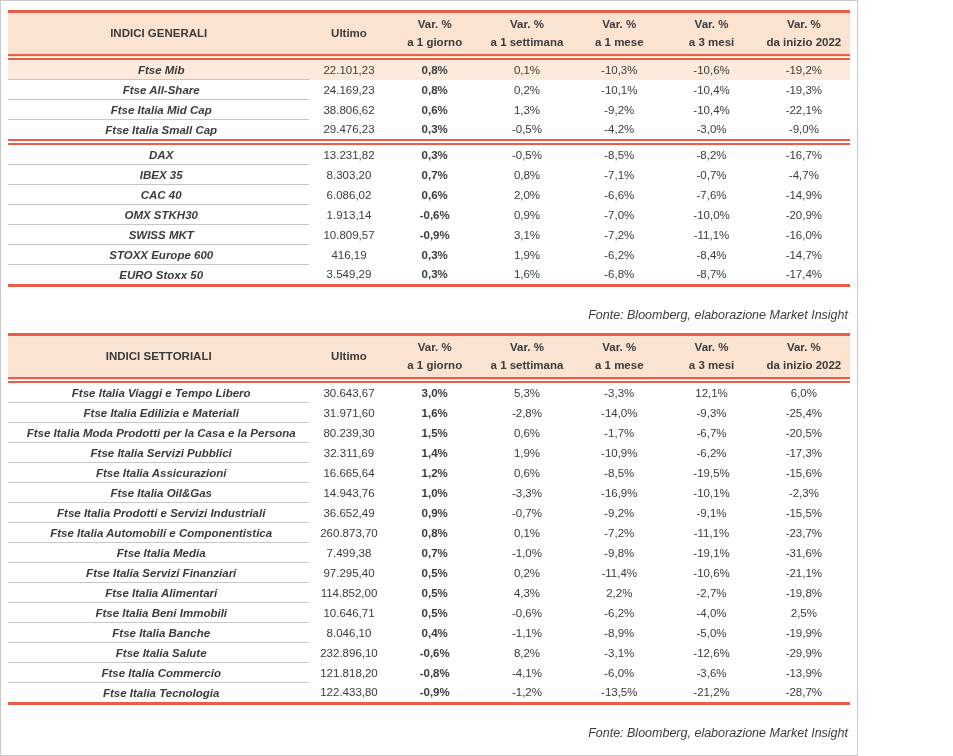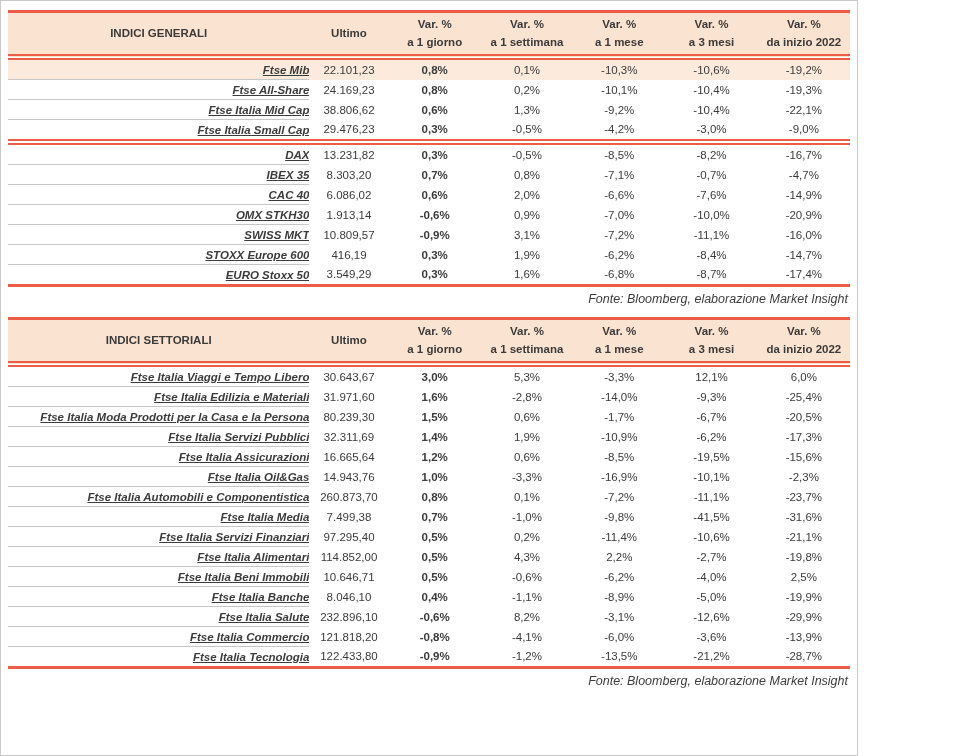--- a/index.html
+++ b/index.html
@@ -45,33 +45,32 @@
     font-size: 11.5px;
     color: #3b3b3b;
     vertical-align: middle;
     padding: 0;
     white-space: nowrap;
     overflow: hidden;
   }
   table.idx td.label {
     font-weight: 700;
     font-style: italic;
-    text-align: right;
+    text-align: center;
     padding-left: 5px;
     border-bottom: 1px solid #c7c7c7;
-    text-decoration: underline;
   }
   table.idx td.num { text-align: center; }
   table.idx td.bold { font-weight: 700; }
   .fonte {
     text-align: right;
     font-style: italic;
     font-size: 12.5px;
     color: #3d3d3d;
-    margin: 4px 2px 10px 0;
+    margin: 20px 2px 10px 0;
     line-height: 16px;
   }
   .tbl-block { margin: 0; }
 </style>
 </head>
 <body>
 
 <div class="frame">
 
   <div class="tbl-block">
@@ -272,35 +271,44 @@
           <tr>
             <td class="label">Ftse Italia Oil&amp;Gas</td>
             <td class="num">14.943,76</td>
             <td class="num bold">1,0%</td>
             <td class="num">-3,3%</td>
             <td class="num">-16,9%</td>
             <td class="num">-10,1%</td>
             <td class="num">-2,3%</td>
           </tr>
           <tr>
+            <td class="label">Ftse Italia Prodotti e Servizi Industriali</td>
+            <td class="num">36.652,49</td>
+            <td class="num bold">0,9%</td>
+            <td class="num">-0,7%</td>
+            <td class="num">-9,2%</td>
+            <td class="num">-9,1%</td>
+            <td class="num">-15,5%</td>
+          </tr>
+          <tr>
             <td class="label">Ftse Italia Automobili e Componentistica</td>
             <td class="num">260.873,70</td>
             <td class="num bold">0,8%</td>
             <td class="num">0,1%</td>
             <td class="num">-7,2%</td>
             <td class="num">-11,1%</td>
             <td class="num">-23,7%</td>
           </tr>
           <tr>
             <td class="label">Ftse Italia Media</td>
             <td class="num">7.499,38</td>
             <td class="num bold">0,7%</td>
             <td class="num">-1,0%</td>
             <td class="num">-9,8%</td>
-            <td class="num">-41,5%</td>
+            <td class="num">-19,1%</td>
             <td class="num">-31,6%</td>
           </tr>
           <tr>
             <td class="label">Ftse Italia Servizi Finanziari</td>
             <td class="num">97.295,40</td>
             <td class="num bold">0,5%</td>
             <td class="num">0,2%</td>
             <td class="num">-11,4%</td>
             <td class="num">-10,6%</td>
             <td class="num">-21,1%</td>

